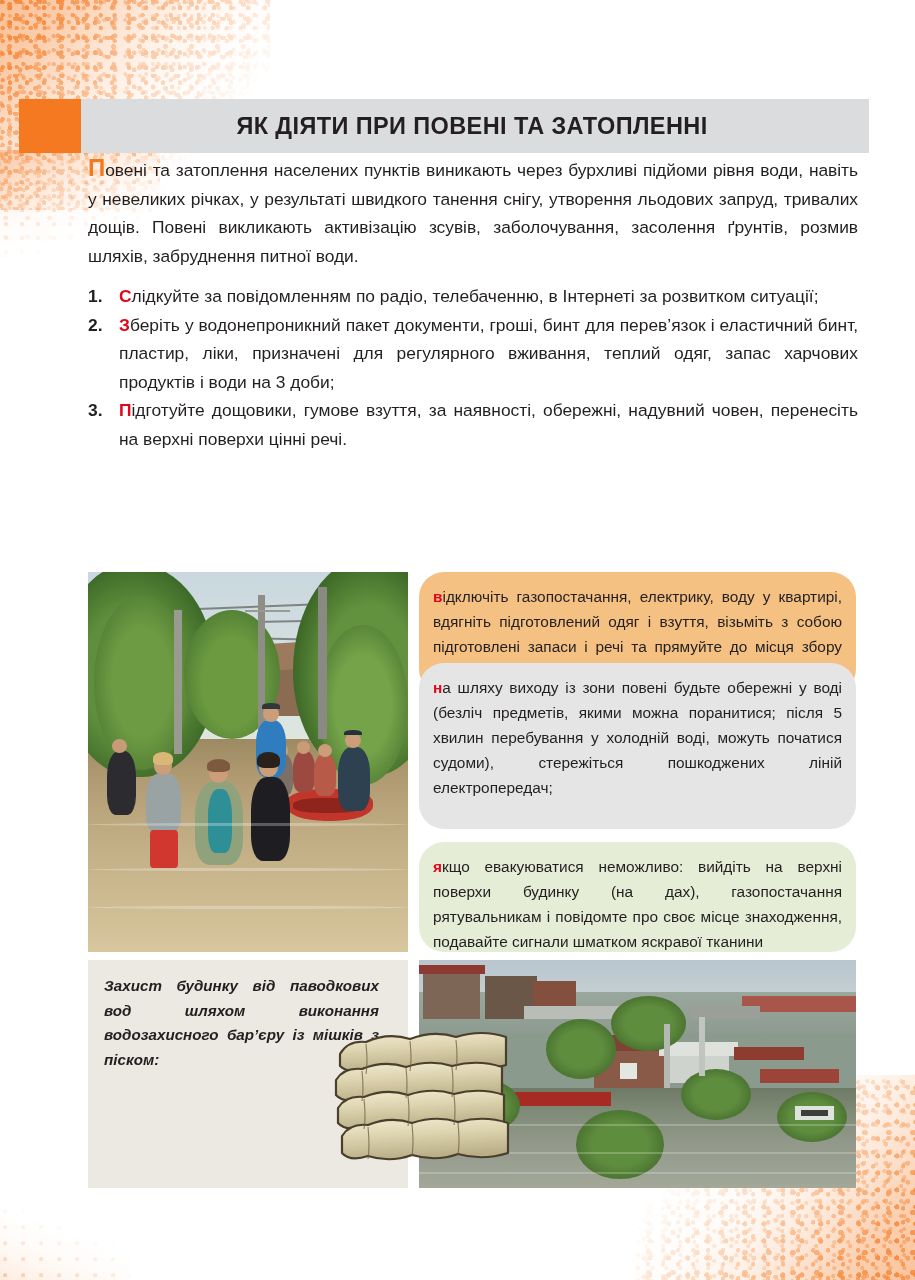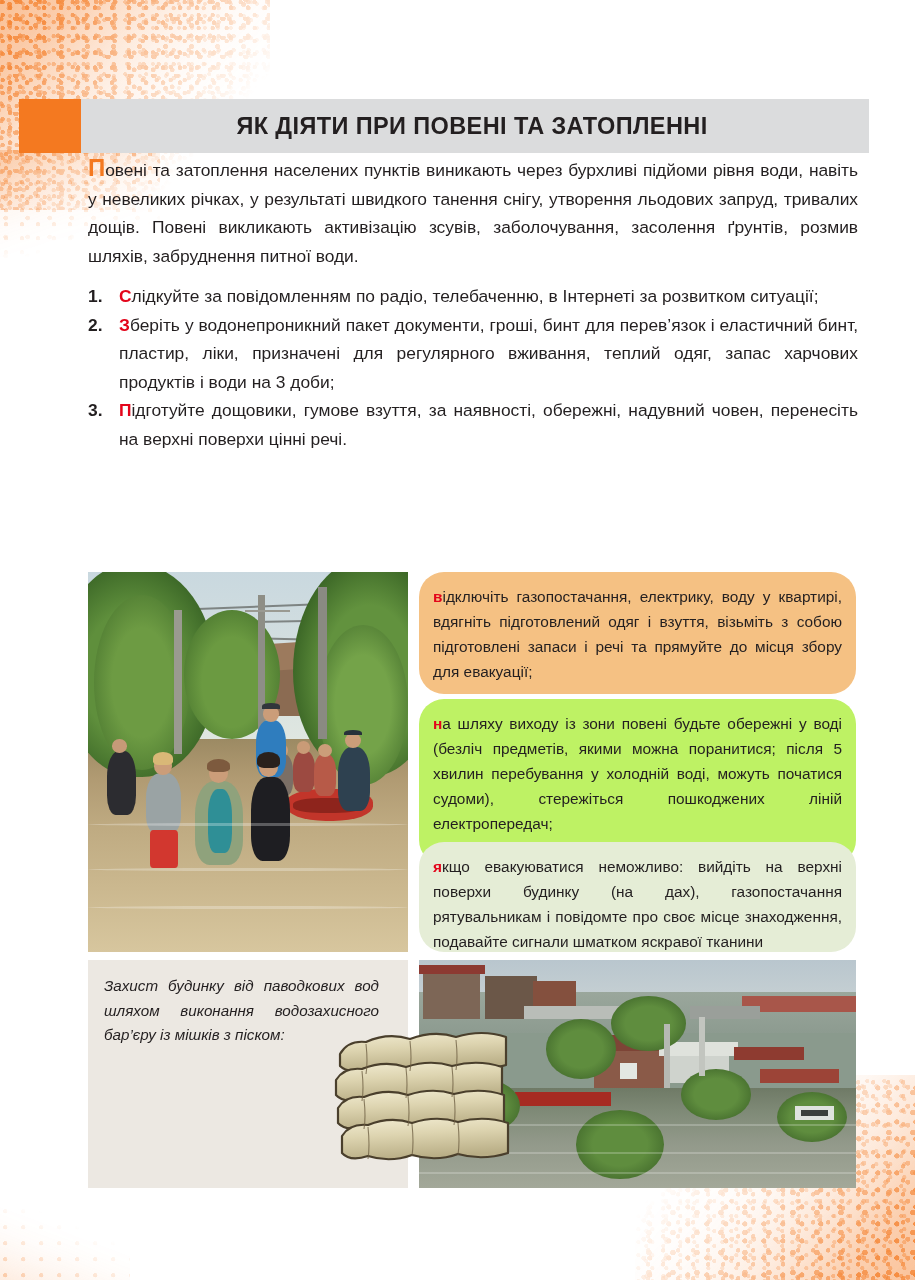--- a/index.html
+++ b/index.html
@@ -200,41 +200,41 @@
     width: 437px;
     box-sizing: border-box;
     padding: 12px 14px 12px 14px;
     font-size: 15.4px;
     line-height: 25px;
     text-align: justify;
     z-index: 2;
     border-radius: 25px;
   }
   .callout-1 { top: 572px; height: 122px; background: #F5C183; }
-  .callout-2 { top: 699px; height: 166px; background: #bef264; }
+  .callout-2 { top: 663px; height: 166px; background: #e5e5e5; }
   .callout-3 { top: 842px; height: 110px; background: #E5EDD6; }
   .callout p { margin: 0; }
 
   
   .caption-panel {
     position: absolute;
     left: 88px;
     top: 960px;
     width: 320px;
     height: 228px;
     background: #ece8e2;
     z-index: 2;
     box-sizing: border-box;
     padding: 14px 16px 10px 16px;
     font-style: italic;
     font-size: 15.2px;
     line-height: 24.5px;
   }
   .caption-panel .cap-head {
-    font-weight: normal;
+    font-weight: bold;
     text-align: justify;
     margin: 0 13px 2px 0;
   }
   .caption-panel .cap-body {
     margin: 0;
     text-align: justify;
     width: 222px;
   }
 
   

